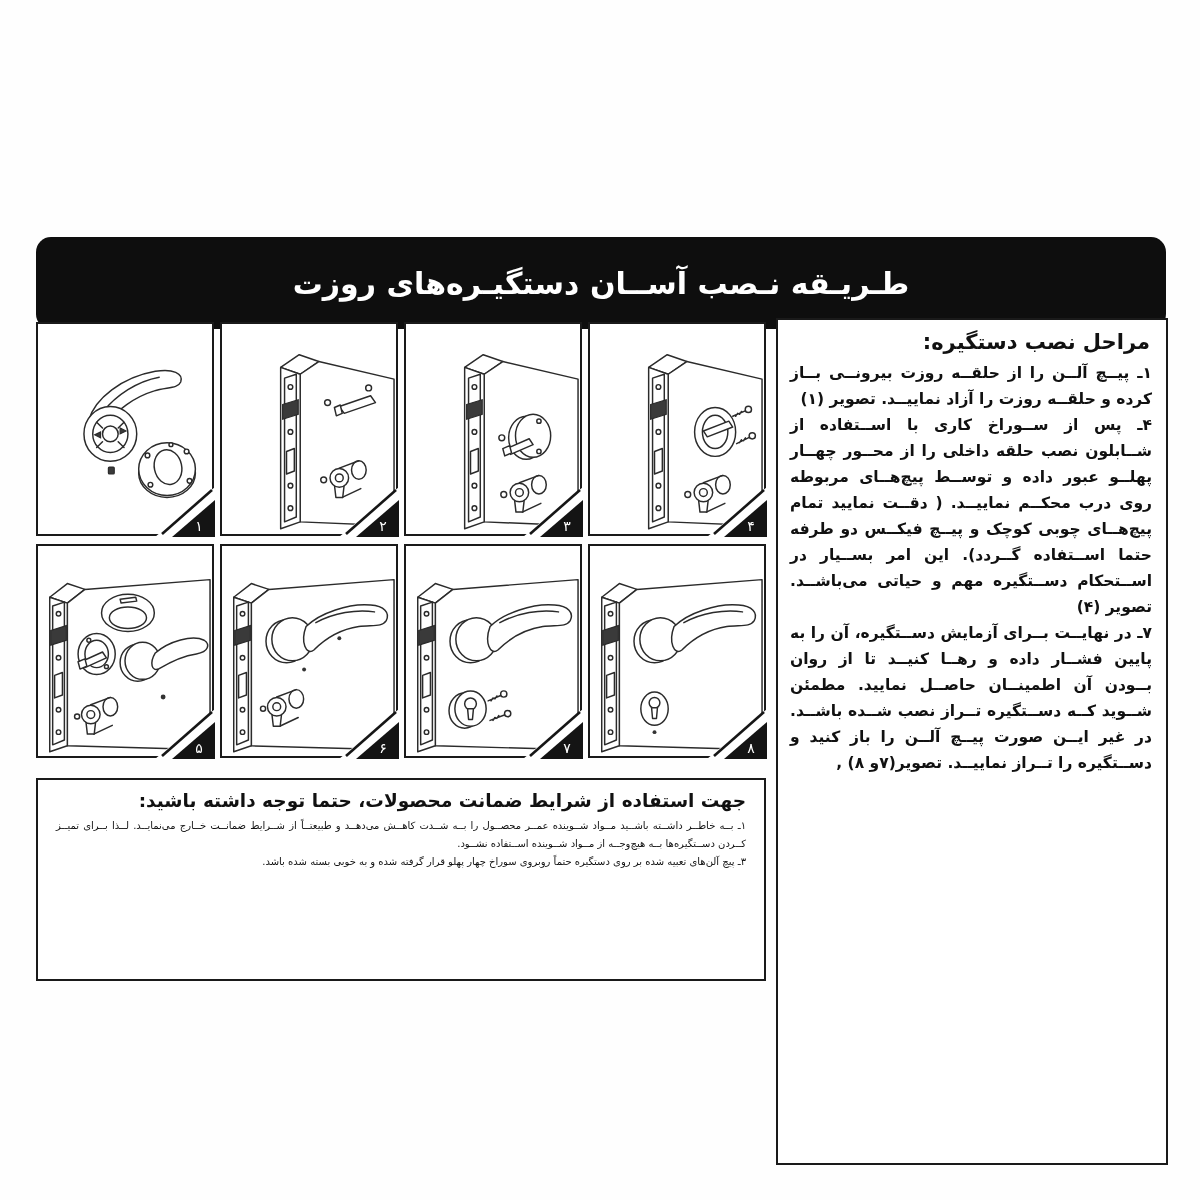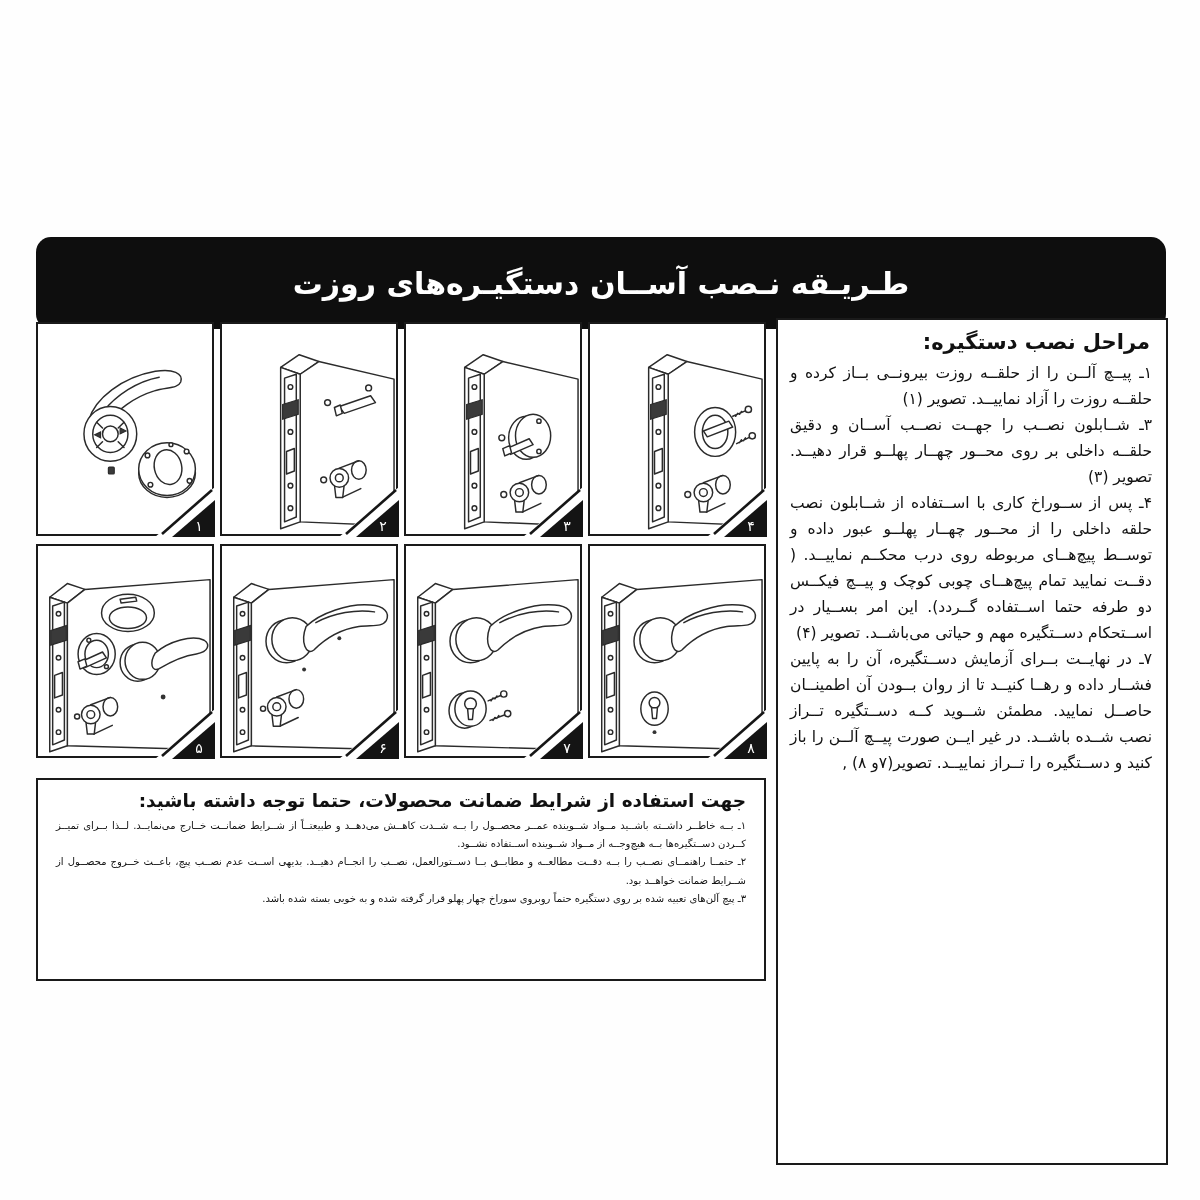--- a/index.html
+++ b/index.html
@@ -9,21 +9,21 @@
              border-radius:15px;display:flex;align-items:center;justify-content:center;}
   .title-bar span{color:#fff;font-size:30px;font-weight:bold;direction:rtl;}
   .grid{position:absolute;left:36px;top:322px;width:730px;height:436px;display:grid;
         grid-template-columns:repeat(4,1fr);grid-template-rows:1fr 1fr;gap:8px 6px;direction:ltr;}
   .panel{position:relative;background:#fff;border:2.5px solid #1a1a1a;}
   .panel > svg.fig{position:absolute;inset:0;width:100%;height:100%;}
   .corner{position:absolute;right:-3px;bottom:-3px;width:60px;height:50px;}
   .steps-box{position:absolute;left:776px;top:318px;width:392px;height:847px;border:2.5px solid #1a1a1a;
              box-sizing:border-box;direction:rtl;padding:8px 14px 6px 12px;overflow:hidden;background:#fff;}
   .steps-box h2{margin:2px 2px 6px 0;font-size:21px;font-weight:bold;text-align:right;}
-  .steps-box p{margin:0;font-size:15.5px;line-height:1.68;text-align:justify;}
+  .steps-box p{margin:0;font-size:15.5px;line-height:1.68;text-align:justify;font-weight:bold;}
   .warranty-box{position:absolute;left:36px;top:778px;width:730px;height:203px;border:2.5px solid #1a1a1a;
                 box-sizing:border-box;direction:rtl;padding:8px 18px;overflow:hidden;background:#fff;}
   .warranty-box h2{margin:2px 0 6px 0;font-size:18.5px;font-weight:bold;}
   .warranty-box p{margin:0;font-size:10px;line-height:1.82;text-align:justify;}
   
   .ln{fill:#fff;stroke:#2b2b2b;stroke-width:1.5;stroke-linejoin:round;}
   .nf{fill:none;stroke:#2b2b2b;stroke-width:1.5;stroke-linecap:round;}
   .dk{fill:#3a3a3a;stroke:#2b2b2b;stroke-width:1.2;}
   .dot{fill:#333;stroke:none;}
   .tri{fill:#141414;}
@@ -357,26 +357,24 @@
         <path d="M57,3 L7,47" stroke="#161616" stroke-width="2.6" fill="none"></path>
         <path class="tri" d="M60,13 L60,50 L17,50 Z"></path>
         <text class="tri-num" x="44" y="44" text-anchor="middle">۸</text>
       </svg>
     </div>
   </div>
 
   <div class="steps-box">
     <h2>مراحل نصب دستگیره:</h2>
     <p>۱ـ پیــچ آلــن را از حلقــه روزت بیرونــی بــاز کرده و حلقــه روزت را آزاد نماییــد. تصویر (۱)</p>
-    <p>۳ـ شــابلون نصــب را جهــت نصــب آســان و دقیق حلقــه داخلی بر روی محــور چهــار پهلــو قرار دهیــد. تصویر (۳)</p>
     <p>۴ـ پس از ســوراخ کاری با اســتفاده از شــابلون نصب حلقه داخلی را از محــور چهــار پهلــو عبور داده و توســط پیچ‌هــای مربوطه روی درب محکــم نماییــد. ( دقــت نمایید تمام پیچ‌هــای چوبی کوچک و پیــچ فیکــس دو طرفه حتما اســتفاده گــردد). این امر بســیار در اســتحکام دســتگیره مهم و حیاتی می‌باشــد. تصویر (۴)</p>
     <p>۷ـ در نهایــت بــرای آزمایش دســتگیره، آن را به پایین فشــار داده و رهــا کنیــد تا از روان بــودن آن اطمینــان حاصــل نمایید. مطمئن شــوید کــه دســتگیره تــراز نصب شــده باشــد. در غیر ایــن صورت پیــچ آلــن را باز کنید و دســتگیره را تــراز نماییــد. تصویر(۷و ۸) ,</p>
 
   </div>
 
   <div class="warranty-box">
     <h2>جهت استفاده از شرایط ضمانت محصولات، حتما توجه داشته باشید:</h2>
     <p>۱ـ بــه خاطــر داشــته باشــید مــواد شــوینده عمــر محصــول را بــه شــدت کاهــش می‌دهــد و طبیعتــاً از شــرایط ضمانــت خــارج می‌نمایــد. لــذا بــرای تمیــز کــردن دســتگیره‌ها بــه هیچ‌وجــه از مــواد شــوینده اســتفاده نشــود.</p>
-    <p>۲ـ حتمــا راهنمــای نصــب را بــه دقــت مطالعــه و مطابــق بــا دســتورالعمل، نصــب را انجــام دهیــد. بدیهی اســت عدم نصــب پیچ، باعــث خــروج محصــول از شــرایط ضمانت خواهــد بود.</p>
     <p>۳ـ پیچ آلن‌های تعبیه شده بر روی دستگیره حتماً روبروی سوراخ چهار پهلو قرار گرفته شده و به خوبی بسته شده باشد.</p>
   </div>
 
 </div>
 
 </body></html>

